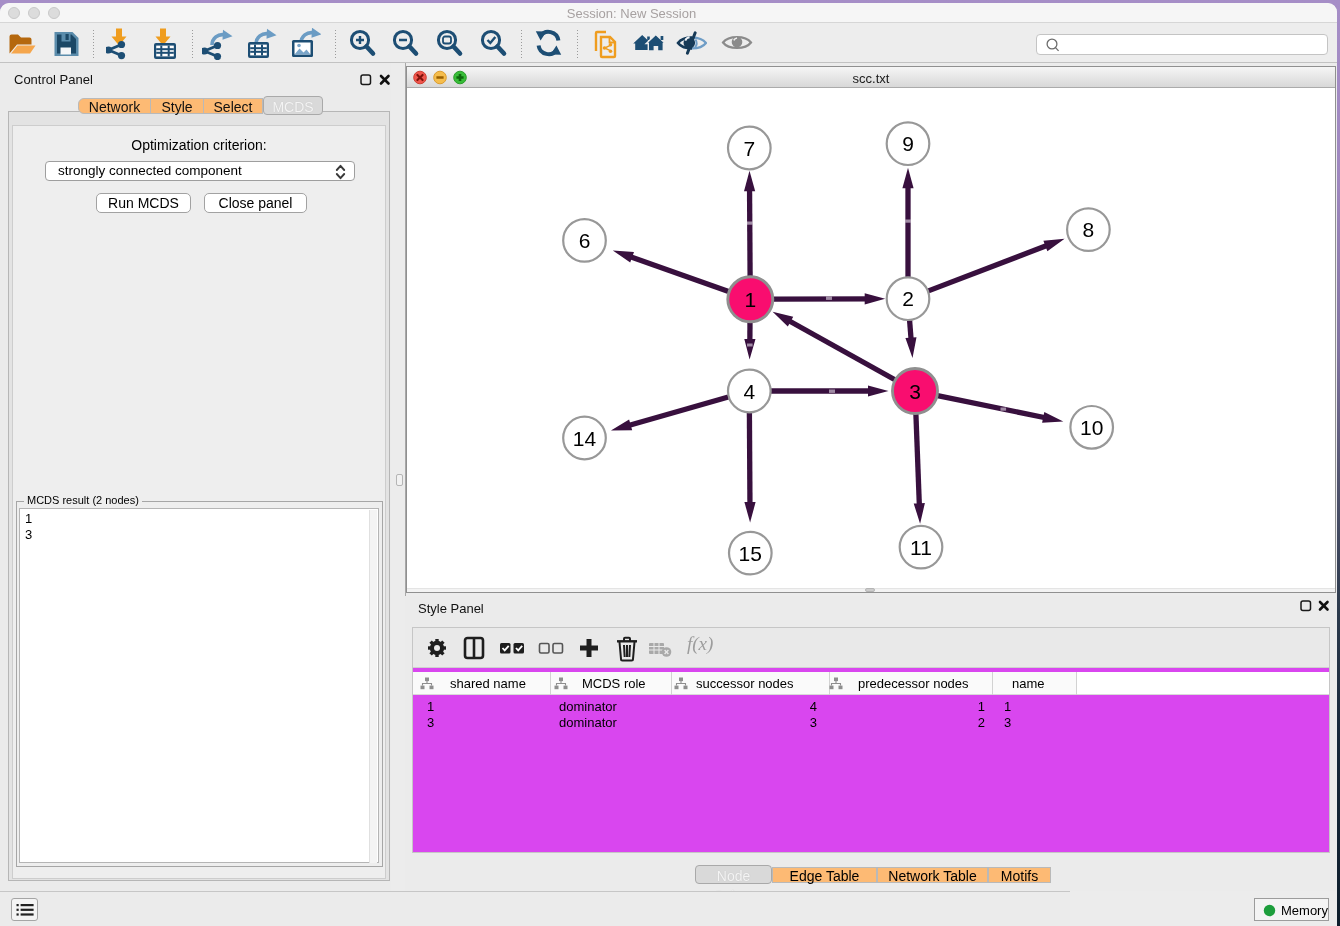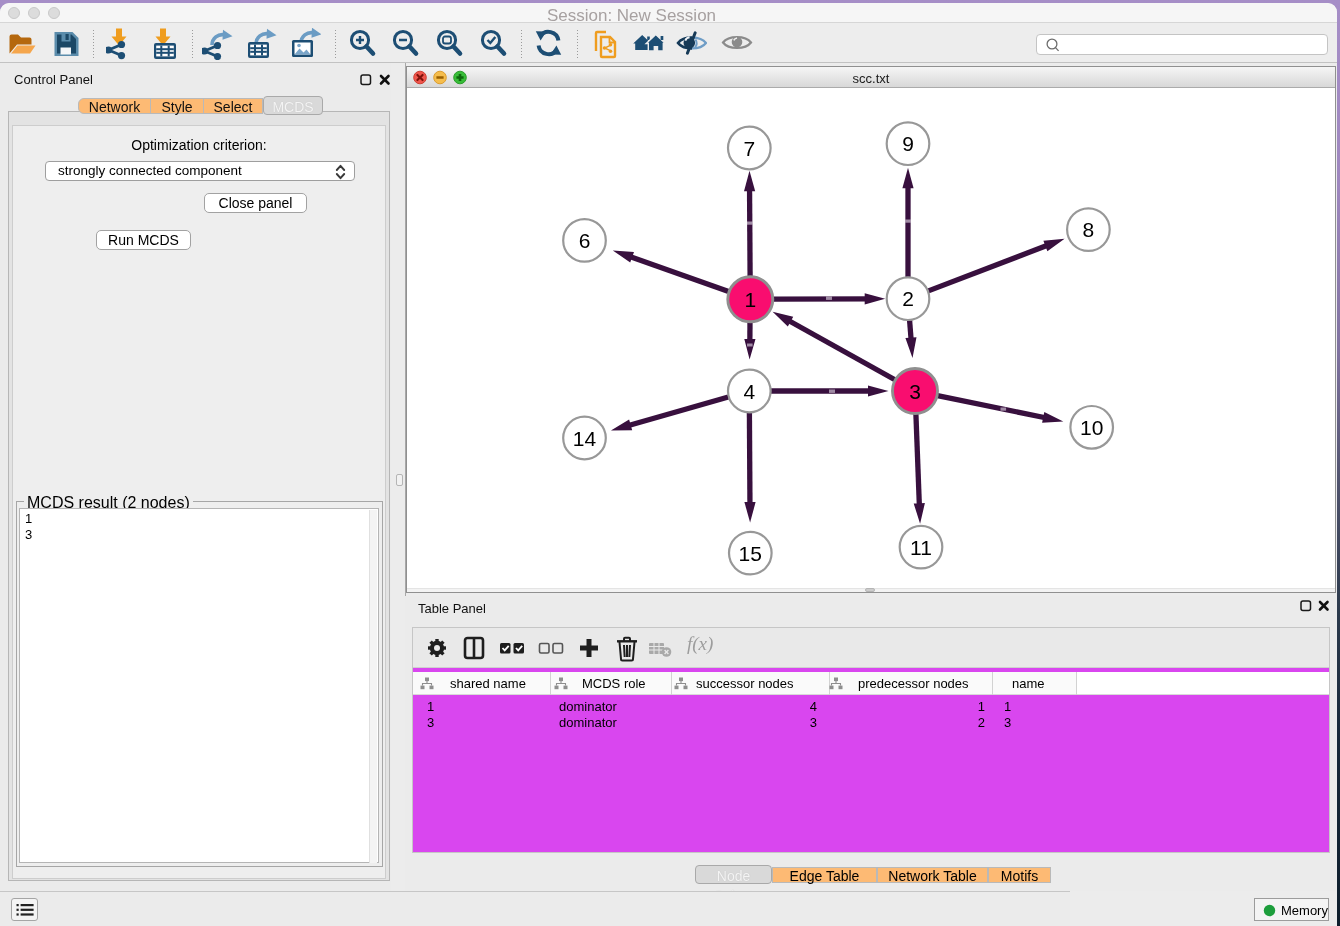--- a/index.html
+++ b/index.html
@@ -6,41 +6,41 @@
 body { font-family:"Liberation Sans", sans-serif; background:#ececec; position:relative; }
 .abs { position:absolute; }
 
 
 #desktop { left:0; top:0; width:1340px; height:926px; background:linear-gradient(180deg,#a68ec7 0%,#9e87bf 20%,#7f72a0 38%,#50536e 52%,#2c3a4c 66%,#17273a 80%,#0e1e2c 100%); }
 #appwin { left:0; top:3px; width:1337px; height:923px; background:#ececec; border-radius:9px 9px 0 0; overflow:hidden; }
 
 
 #titlebar { left:0; top:0; width:1337px; height:20px; background:#f6f6f6; border-bottom:1px solid #d6d6d6; border-radius:9px 9px 0 0; }
 .tl { position:absolute; top:4px; width:12px; height:12px; border-radius:50%; background:#dcdcdc; border:1px solid #c8c8c8; }
-#title-text { position:absolute; top:3px; left:0; width:1263px; text-align:center; font-size:17px; color:#a7a1a1; }
+#title-text { position:absolute; top:3px; left:0; width:1263px; text-align:center; font-size:13px; color:#a7a1a1; }
 
 
 #toolbar { left:0; top:20px; width:1337px; height:40px; background:#ededed; border-bottom:1px solid #c2c2c2; }
 .sep { position:absolute; top:7px; height:28px; width:1px; background-image:linear-gradient(#9b9b9b 33%, rgba(0,0,0,0) 0%); background-size:1px 3px; }
 .tbi { position:absolute; top:6px; }
 #searchbox { position:absolute; left:1036px; top:11px; width:292px; height:21px; background:#fff; border:1px solid #c4c4c4; border-radius:4px; }
 
 
 #cp { left:0; top:60px; width:391px; height:828px; background:#ebebeb; }
 #cp-title { position:absolute; left:14px; top:9px; font-size:13px; color:#111; }
 .tabrow { position:absolute; top:35px; left:0; width:100%; height:20px; font-size:14px; color:#111; z-index:3; }
 .tab { position:absolute; top:0; height:16px; background:#fdba74; border:1px solid #b9b9b9; text-align:center; line-height:16px; }
 .tabsel { top:-2px; background:#d9d9d9; border:1px solid #a9a9a9; border-radius:4px; color:#f4f4f4; text-shadow:0 0 1px #bbb; height:19px; line-height:20px; }
 #cp-outer { position:absolute; left:8px; top:48px; width:382px; height:770px; background:#e3e3e3; border:1px solid #b6b6b6; }
 #cp-inner { position:absolute; left:3px; top:13px; width:374px; height:754px; background:#eeeeee; border:1px solid #cdcdcd; }
 #opt-label { position:absolute; left:0; top:11px; width:100%; text-align:center; font-size:14px; color:#000; }
 #dropdown { position:absolute; left:32px; top:35px; width:310px; height:20px; background:#fff; border:1px solid #9e9e9e; border-radius:4px; font-size:13.5px; line-height:18px; padding-left:12px; color:#000; }
 .btn { position:absolute; top:67px; height:20px; background:#fff; border:1px solid #a2a2a2; border-radius:5px; font-size:14px; text-align:center; line-height:18px; color:#000; }
 #grp { position:absolute; left:3px; top:375px; width:367px; height:366px; border:1px solid #a6a6a6; }
-#grp-label { position:absolute; left:7px; top:-8px; background:#eeeeee; padding:0 3px; font-size:16px; color:#000; }
+#grp-label { position:absolute; left:7px; top:-8px; background:#eeeeee; padding:0 3px; font-size:11px; color:#000; }
 #grp-text { position:absolute; left:2px; top:6px; width:360px; height:355px; background:#fff; border:1px solid #b5b5b5; font-size:13px; line-height:16px; padding:2px 0 0 5px; color:#000; }
 #grp-sb { position:absolute; right:1px; top:1px; width:8px; height:353px; background:#f4f4f4; border-left:1px solid #e0e0e0; }
 
 
 #netwin { left:406px; top:63px; width:930px; height:527px; background:#fff; border:1px solid #909090; }
 #net-tb { position:absolute; left:0; top:0; width:928px; height:21px; background:linear-gradient(180deg,#f6f6f6,#d8d8d8); border-bottom:1px solid #ababab; }
 #net-title { position:absolute; left:0; top:4px; width:100%; text-align:center; font-size:13px; color:#1a1a1a; }
 #net-bottom { position:absolute; left:0; top:521px; width:928px; height:4px; background:#f3f3f3; border-top:1px solid #e4e4e4;}
 #net-thumb { position:absolute; left:458px; top:521px; width:10px; height:4px; background:#cccccc; border:1px solid #b5b5b5; border-radius:2px; }
 #graph { position:absolute; left:0; top:21px; }
@@ -242,21 +242,21 @@
       <div class="tab" style="left:203px; width:60px;">Select</div>
       <div class="tab tabsel" style="left:263px; width:60px;">MCDS</div>
     </div>
     <div id="cp-outer">
       <div id="cp-inner">
         <div id="opt-label">Optimization criterion:</div>
         <div id="dropdown">strongly connected component<svg style="position:absolute;right:8px;top:2px" width="11" height="16" viewBox="0 0 11 16">
 <path d="M1.8,6 L5.5,1.8 L9.2,6" stroke="#3a3a3a" stroke-width="1.9" fill="none" stroke-linecap="round" stroke-linejoin="round"></path>
               <path d="M1.8,10 L5.5,14.2 L9.2,10" stroke="#3a3a3a" stroke-width="1.9" fill="none" stroke-linecap="round" stroke-linejoin="round"></path>
             </svg></div>
-        <div class="btn" style="left:83px; width:95px;margin-top:37px;">Run MCDS</div>
+        <div class="btn" style="left:83px; width:95px;">Run MCDS</div>
         <div class="btn" style="left:191px; width:103px;">Close panel</div>
         <div id="grp">
           <div id="grp-label">MCDS result (2 nodes)</div>
           <div id="grp-text">1<br>3<div id="grp-sb"></div></div>
         </div>
       </div>
     </div>
   </div>
 
   <div class="abs" id="netwin">
@@ -341,21 +341,21 @@
 <text x="514.0" y="466.6">11</text>
 <text x="177.5" y="357.5">14</text>
 <text x="343.3" y="472.6">15</text>
         </g>
     </svg>
     <div id="net-bottom"></div>
     <div id="net-thumb"></div>
   </div>
 
   <div class="abs" id="tp">
-    <div id="tp-title">Table Panel</div>
+    <div id="tp-title">Style Panel</div>
     <svg style="position:absolute;left:894px;top:3px" width="36" height="14" viewBox="0 0 36 14">
 <rect x="2" y="2" width="9.5" height="9.5" rx="2" fill="none" stroke="#1a1a1a" stroke-width="1.5"></rect>
 <g stroke="#111" stroke-width="2.6" stroke-linecap="round">
           <line x1="21" y1="3" x2="28.5" y2="10.5"></line>
           <line x1="28.5" y1="3" x2="21" y2="10.5"></line>
         </g>
       </svg>
     <div id="tp-box">
       <div id="tp-toolbar">
           <svg style="position:absolute;left:9px;top:5px" width="30" height="30" viewBox="0 0 30 30">

